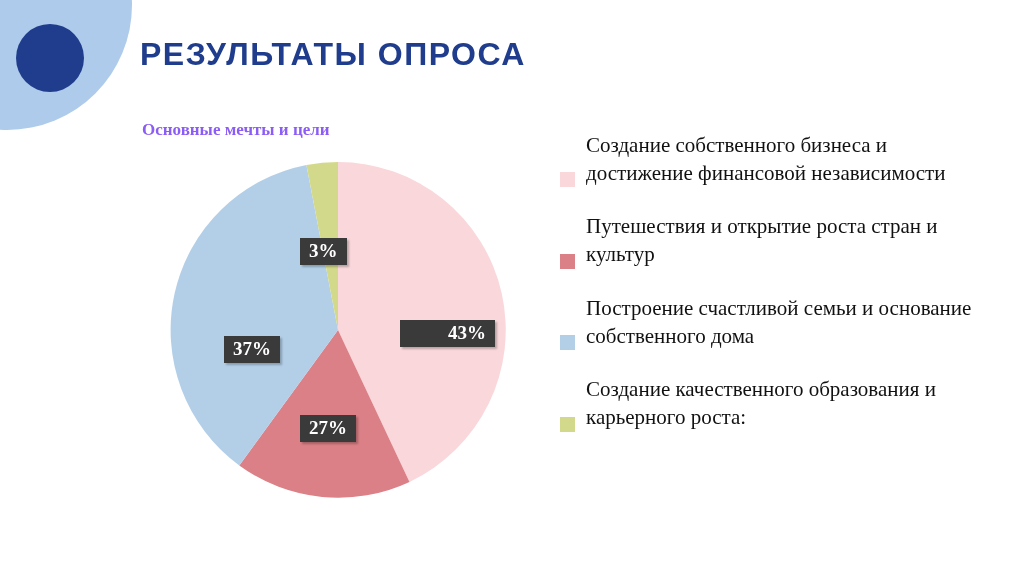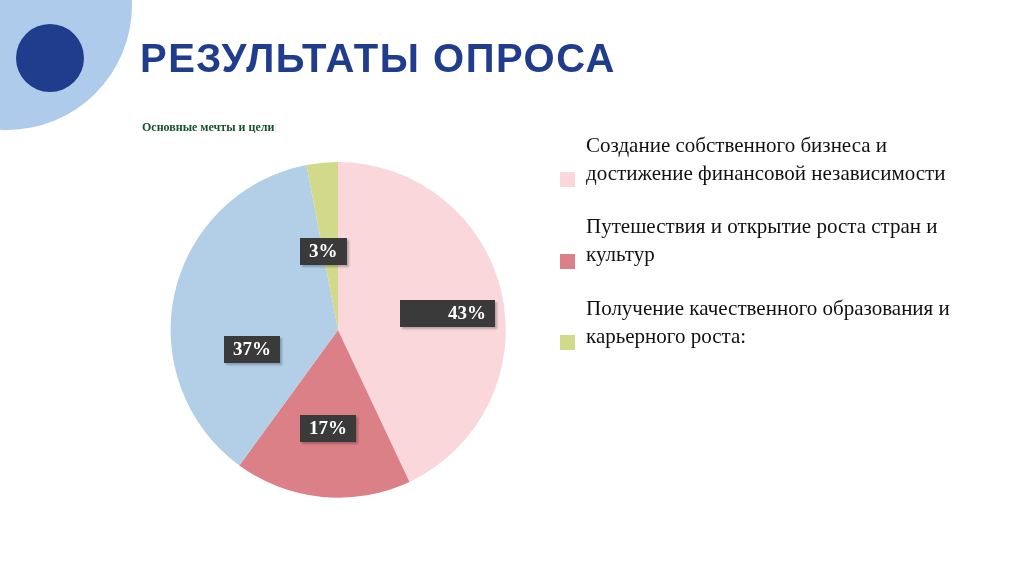--- a/index.html
+++ b/index.html
@@ -37,36 +37,36 @@
     z-index: 1;
   }
 
   
   .title {
     position: absolute;
     left: 140px;
     top: 36px;
     font-family: "Liberation Sans", sans-serif;
     font-weight: bold;
-    font-size: 40px;
+    font-size: 32px;
     letter-spacing: 1.5px;
     color: #1f3d8c;
     z-index: 3;
     white-space: nowrap;
   }
 
   
   .chart-caption {
     position: absolute;
     left: 142px;
     top: 120px;
     font-family: "Liberation Serif", serif;
     font-weight: bold;
-    font-size: 12px;
-    color: #14532d;
+    font-size: 17px;
+    color: #8b5cf6;
     z-index: 3;
   }
 
   .pie-wrap {
     position: absolute;
     left: 163px;
     top: 155px;
     width: 350px;
     height: 350px;
     z-index: 2;
@@ -81,21 +81,21 @@
     color: #ffffff;
     font-family: "Liberation Serif", serif;
     font-weight: bold;
     font-size: 19px;
     padding: 3px 9px 4px 9px;
     line-height: 1.05;
     box-shadow: 2px 2px 2px rgba(0,0,0,0.25);
     z-index: 4;
     white-space: nowrap;
   }
-  .lbl-0 { left: 400px; top: 300px; padding-left: 48px; }   
+  .lbl-0 { left: 400px; top: 320px; padding-left: 48px; }   
   .lbl-1 { left: 300px; top: 415px; }   
   .lbl-2 { left: 224px; top: 305px; margin-top: 31px; }   
   .lbl-3 { left: 300px; top: 238px; }   
 
   
   .legend {
     position: absolute;
     left: 560px;
     top: 132px;
     width: 430px;
@@ -137,30 +137,34 @@
 
     <path fill="#db8086" d="M175,175 L246.5,326.9 A168,168 0 0,1 76.3,310.4 Z"></path>
 
     <path fill="#b3cfe8" d="M175,175 L76.3,310.4 A168,168 0 0,1 143.4,10.0 Z"></path>
 
     <path fill="#d3d98a" d="M175,175 L143.4,10.0 A168,168 0 0,1 175,7 Z"></path>
   </svg>
 </div>
 
 <div class="slice-label lbl-0">43%</div>
-<div class="slice-label lbl-1">17%</div>
+<div class="slice-label lbl-1">27%</div>
 <div class="slice-label lbl-2">37%</div>
 <div class="slice-label lbl-3">3%</div>
 
 <div class="legend">
   <div class="legend-item">
     <span class="legend-swatch" style="background:#f9d7da"></span>
     <span class="legend-text">Создание собственного бизнеса и достижение финансовой независимости</span>
   </div>
   <div class="legend-item">
     <span class="legend-swatch" style="background:#db8086"></span>
     <span class="legend-text">Путешествия и открытие роста стран и культур</span>
   </div>
   <div class="legend-item">
+    <span class="legend-swatch" style="background:#b3cfe8"></span>
+    <span class="legend-text">Построение счастливой семьи и основание собственного дома</span>
+  </div>
+  <div class="legend-item">
     <span class="legend-swatch" style="background:#d3d98a"></span>
-    <span class="legend-text">Получение качественного образования и карьерного роста:</span>
+    <span class="legend-text">Создание качественного образования и карьерного роста:</span>
   </div>
 </div>
 
 </body></html>

